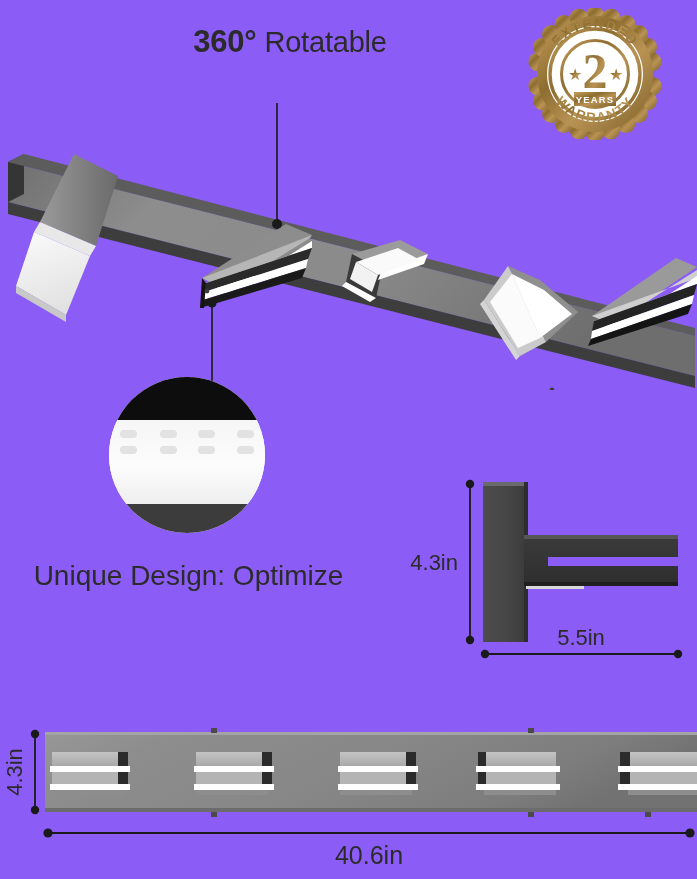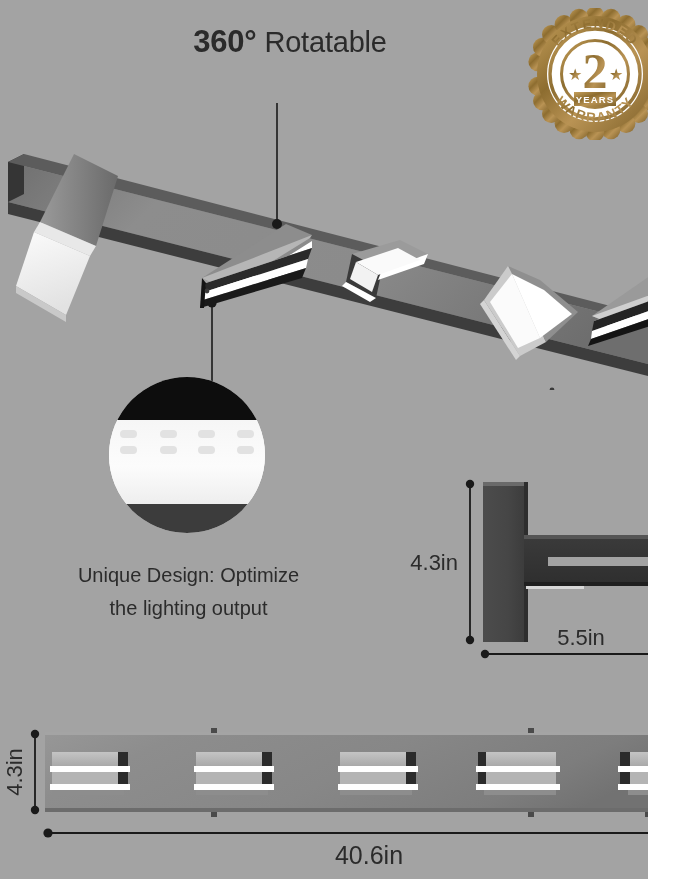--- a/index.html
+++ b/index.html
@@ -6,24 +6,24 @@
     margin: 0;
     padding: 0;
     background: #ffffff;
   }
   body {
     font-family: "Liberation Sans", sans-serif;
     color: #231f20;
   }
   #page {
     position: relative;
-    width: 648px;
+    width: 697px;
     height: 879px;
     overflow: hidden;
-    background: #a3a3a3;
+    background: #8b5cf6;
   }
 
   
   .headline {
     position: absolute;
     left: 140px;
     top: 24px;
     width: 300px;
     text-align: center;
     font-size: 29px;
@@ -69,21 +69,21 @@
   }
   .mag-svg { display:block; width:162px; height:162px; }
 
   
   .caption {
     position: absolute;
     left: 6px;
     top: 559px;
     width: 365px;
     text-align: center;
-    font-size: 20px;
+    font-size: 28px;
     line-height: 33px;
     color: #2b2b2b;
   }
 
   
   .sideview {
     position: absolute;
     left: 388px;
     top: 462px;
     width: 300px;
@@ -300,21 +300,20 @@
           <rect x="54" y="72" width="17" height="8" rx="4"></rect>
           <rect x="92" y="72" width="17" height="8" rx="4"></rect>
           <rect x="131" y="72" width="17" height="8" rx="4"></rect>
         </g>
       </g>
     </svg>
   </div>
 
   <div class="caption">
     <div>Unique Design: Optimize</div>
-    <div>the lighting output</div>
   </div>
 
   <div class="sideview">
     <svg class="sideview-svg" viewBox="0 0 300 205" xmlns="http://www.w3.org/2000/svg">
       <defs>
         <linearGradient id="plateG" x1="0" y1="0" x2="1" y2="0">
           <stop offset="0%" stop-color="#4c4c4c"></stop>
           <stop offset="55%" stop-color="#464646"></stop>
           <stop offset="100%" stop-color="#3a3a3a"></stop>
         </linearGradient>

